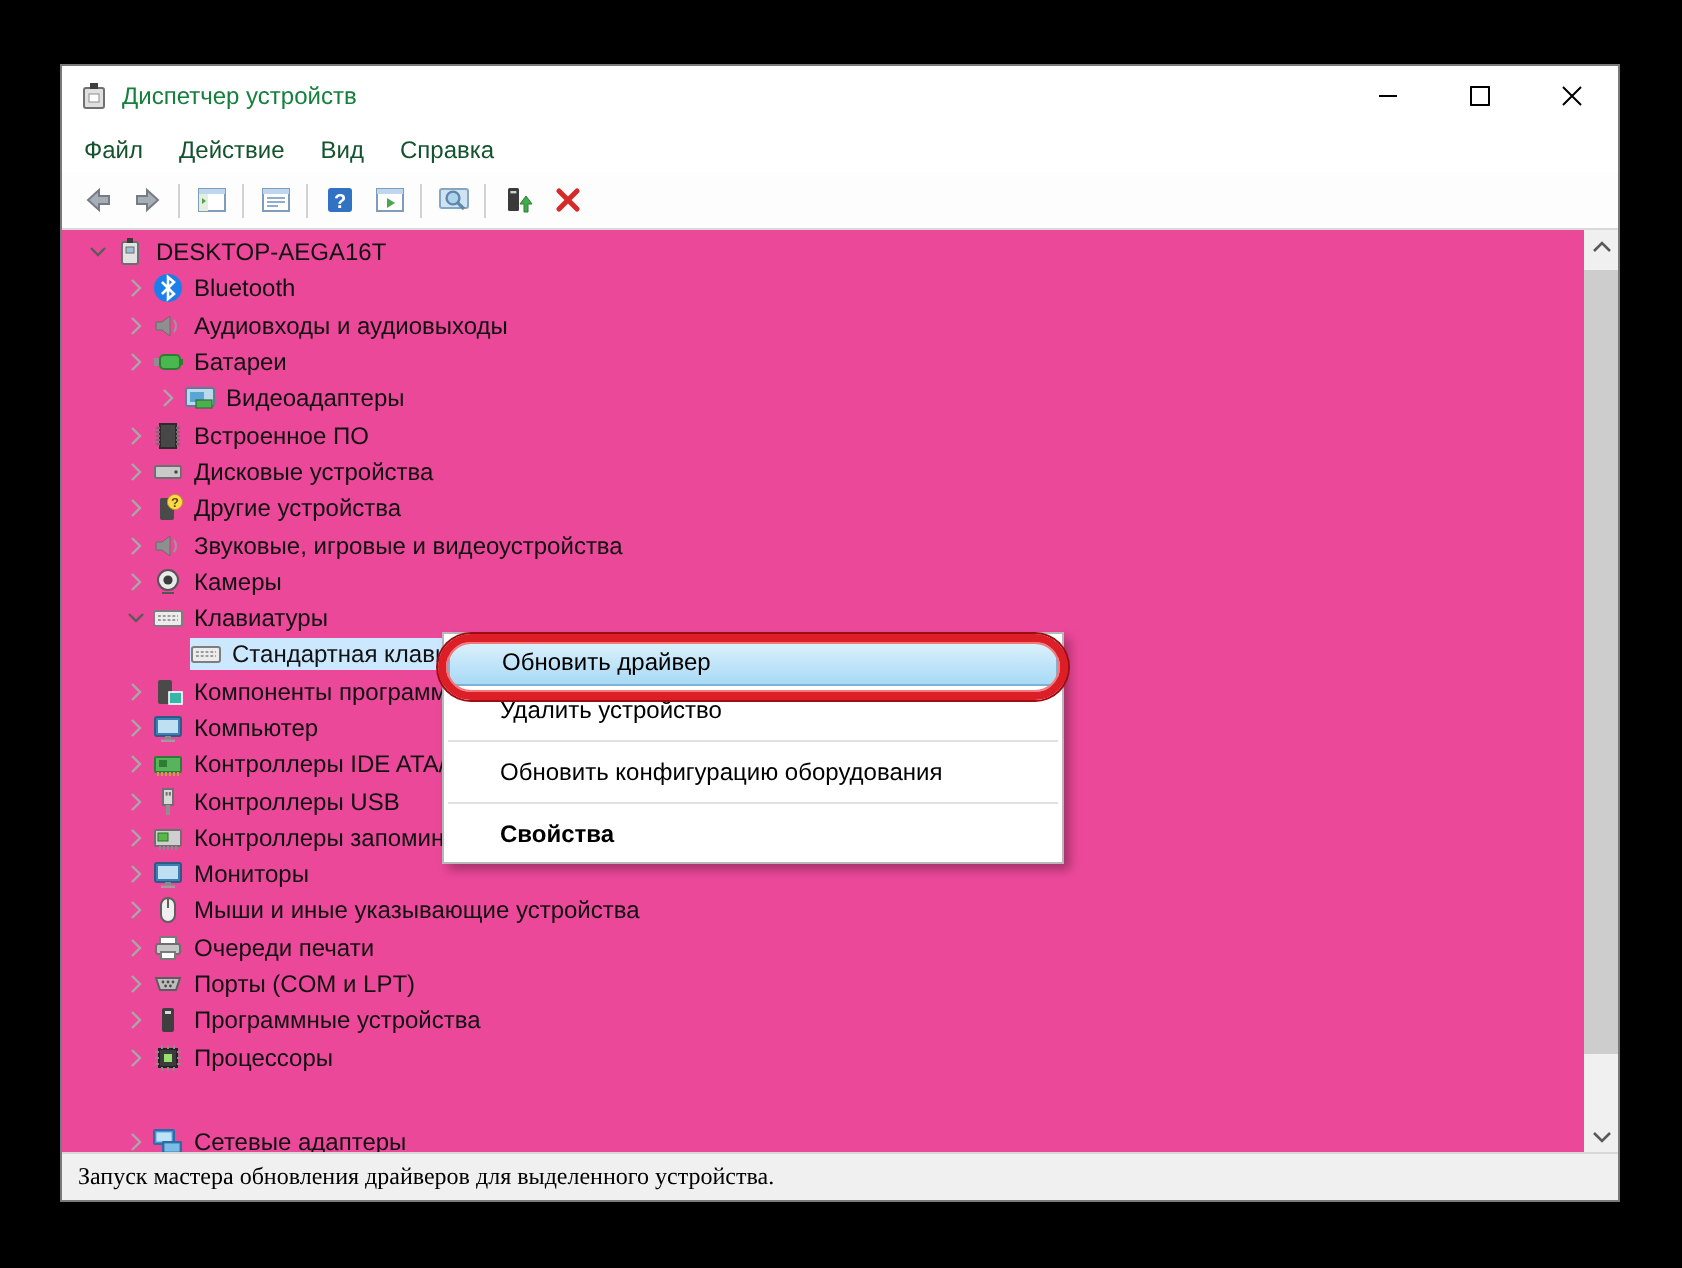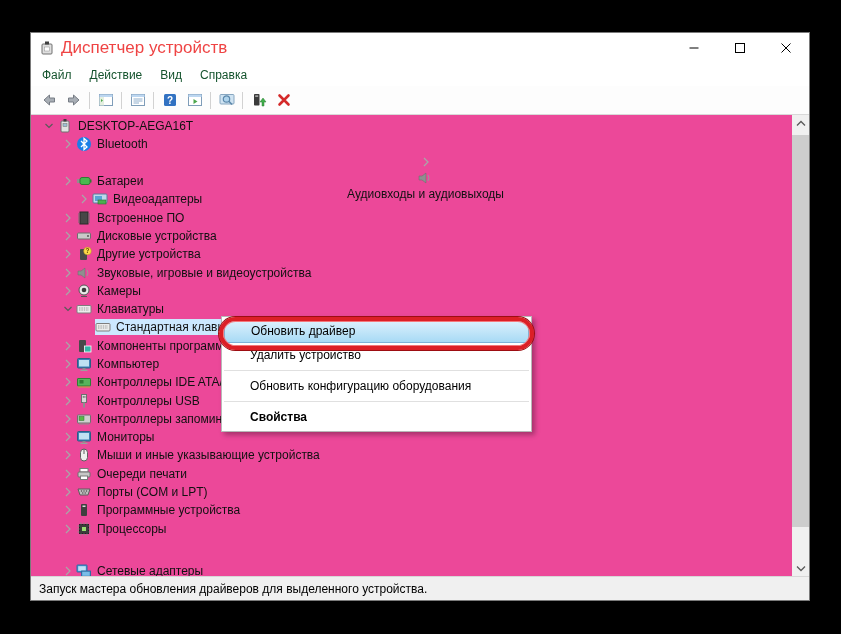--- a/index.html
+++ b/index.html
@@ -9,21 +9,21 @@
     -webkit-font-smoothing:antialiased;
   }
   .window{
     position:absolute;left:30px;top:32px;width:780px;height:569px;
     background:#fff;border:1px solid #7a7a7a;box-sizing:border-box;
     display:flex;flex-direction:column;
   }
   
   .titlebar{height:30px;flex:none;display:flex;align-items:center;background:#fff;}
   .title-icon{margin-left:8px;width:16px;height:16px;flex:none;}
-  .title-text{font-size:17px;color:#ef4444;margin-left:6px;flex:1;white-space:nowrap;}
+  .title-text{font-size:12px;color:#15803d;margin-left:6px;flex:1;white-space:nowrap;}
   .caption{display:flex;height:100%;}
   .cap-btn{width:46px;height:100%;display:flex;align-items:center;justify-content:center;}
   
   .menubar{height:23px;flex:none;display:flex;align-items:center;background:#fff;padding-left:2px;}
   .menu-item{font-size:12px;color:#14532d;padding:3px 9px;white-space:nowrap;}
   
   .toolbar{height:28px;flex:none;display:flex;align-items:center;background:#fdfdfd;
     border-bottom:1px solid #d9d9d9;padding-left:5px;}
   .tb-btn{width:25px;height:24px;display:flex;align-items:center;justify-content:center;flex:none;}
   .tb-sep{width:1px;height:17px;background:#d2d2d2;margin:0 3px;flex:none;}
@@ -35,21 +35,21 @@
   .t-icon{width:18px;height:16px;flex:none;display:flex;align-items:center;}
   .t-label{padding:1px 4px 1px 3px;}
   .sel-wrap{display:flex;align-items:center;background:#cce8ff;}
   
   .scrollbar{width:17px;flex:none;background:#f0f0f0;position:relative;}
   .sb-btn{height:17px;display:flex;align-items:center;justify-content:center;}
   .sb-btn.down{position:absolute;bottom:0;left:0;width:17px;}
   .sb-thumb{position:absolute;left:0;top:20px;width:17px;height:392px;background:#cdcdcd;}
   
   .statusbar{height:23px;flex:none;background:#f0f0f0;border-top:1px solid #d7d7d7;
-    display:flex;align-items:center;font-size:12px;color:#000;padding-left:8px;white-space:nowrap;}
+    display:flex;align-items:center;font-size:12px;color:#000;padding-left:8px;white-space:nowrap;font-family:Liberation Serif, serif;}
   
   .context-menu{
     position:absolute;left:190px;top:283px;width:311px;z-index:10;
     background:#fff;border:1px solid #b8b8b8;box-shadow:3px 3px 5px rgba(0,0,0,.3);
     padding:2px 0;font-size:12px;color:#000;box-sizing:border-box;
   }
   .cm-item{height:24px;line-height:24px;padding-left:28px;position:relative;white-space:nowrap;}
   .cm-item.hl{
     background:linear-gradient(#dff2fd,#a8daf5);
     border:1px solid #7db2d8;border-radius:3px;margin:0 2px;
@@ -217,21 +217,21 @@
             </svg>
           </span>
           <span class="t-icon">
             <svg width="16" height="16" viewBox="0 0 16 16" xmlns="http://www.w3.org/2000/svg">
               <circle cx="8" cy="8" r="7" fill="#1a7fe8"></circle>
               <path d="M5 5 L11 11 L8 13.5 V2.5 L11 5 L5 11" fill="none" stroke="#fff" stroke-width="1.3"></path>
             </svg>
           </span>
           <span class="t-label">Bluetooth</span>
         </div>
-        <div class="tree-row" style="padding-left: 29px; flex-direction: column;">
+        <div class="tree-row" style="padding-left: 29px;">
           <span class="chev">
             <svg width="16" height="16" viewBox="0 0 16 16" xmlns="http://www.w3.org/2000/svg">
               <path d="M6 4 L10 8 L6 12" fill="none" stroke="#a8a8a8" stroke-width="1.2"></path>
             </svg>
           </span>
           <span class="t-icon">
             <svg width="16" height="16" viewBox="0 0 16 16" xmlns="http://www.w3.org/2000/svg">
               <path d="M2 6 H5 L9 3 V13 L5 10 H2 Z" fill="#8f8f8f" stroke="#6b6b6b" stroke-width="0.5"></path>
               <path d="M11 5 Q13 8 11 11" fill="none" stroke="#9a9a9a"></path>
             </svg>

